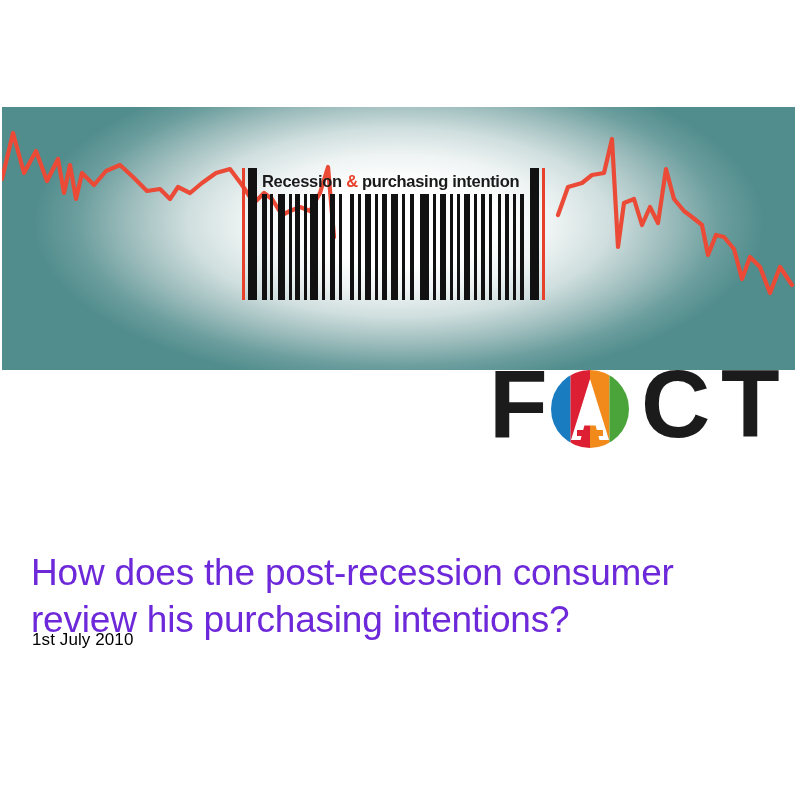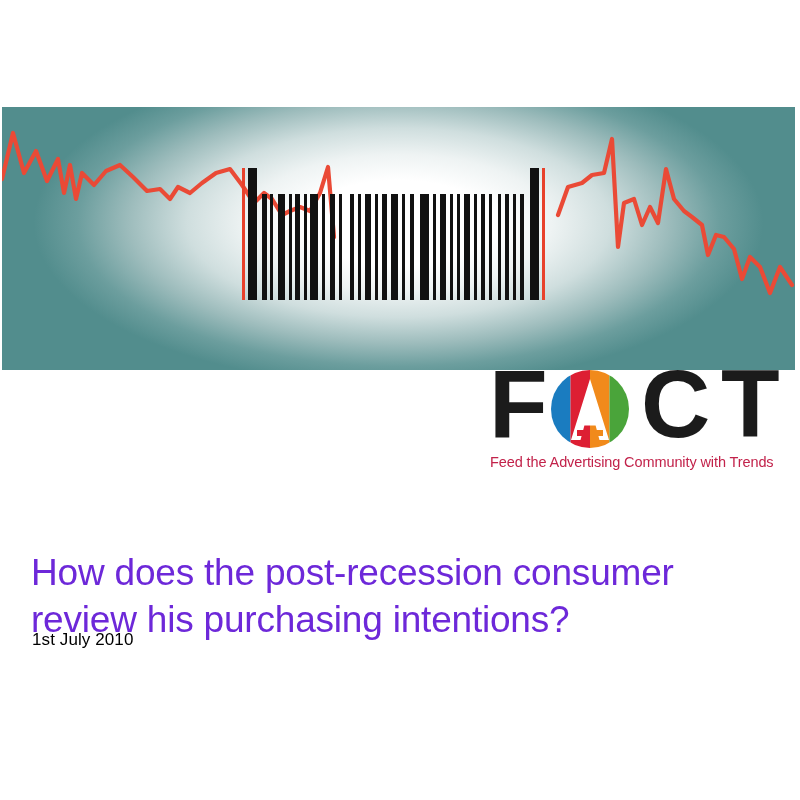--- a/index.html
+++ b/index.html
@@ -192,20 +192,21 @@
         <rect x="222" y="26" width="6" height="106"></rect>
         <rect x="232" y="26" width="3" height="106"></rect>
         <rect x="239" y="26" width="4" height="106"></rect>
         <rect x="247" y="26" width="3" height="106"></rect>
         <rect x="256" y="26" width="3" height="106"></rect>
         <rect x="263" y="26" width="4" height="106"></rect>
         <rect x="271" y="26" width="3" height="106"></rect>
         <rect x="278" y="26" width="4" height="106"></rect>
       </g>
     </svg>
+    <div class="barcode-label"><span>Recession </span><span class="amp">&amp;</span><span> purchasing intention</span></div>
   </div>
 </div>
 
 <div class="logo">
   <div class="logo-mark">
     <span class="logo-letter logo-f">F</span>
     <span class="logo-letter logo-c">C</span>
     <span class="logo-letter logo-t">T</span>
 
     <svg class="logo-a" viewBox="0 0 78 78">
@@ -223,17 +224,16 @@
         </mask>
       </defs>
       <g clip-path="url(#circ)" mask="url(#amask)">
         <rect x="0" y="0" width="19.5" height="78" fill="#1a7cc0"></rect>
         <rect x="19.5" y="0" width="19.5" height="78" fill="#dd1f33"></rect>
         <rect x="39" y="0" width="19.5" height="78" fill="#f18a1b"></rect>
         <rect x="58.5" y="0" width="19.5" height="78" fill="#4aa43a"></rect>
       </g>
     </svg>
   </div>
-  <div class="logo-tagline">Feed the Advertising Community with Trends</div>
 </div>
 
 <h1 class="title">How does the post-recession consumer review his purchasing intentions?</h1>
 <div class="subtitle">1st July 2010</div>
 
 </body></html>

